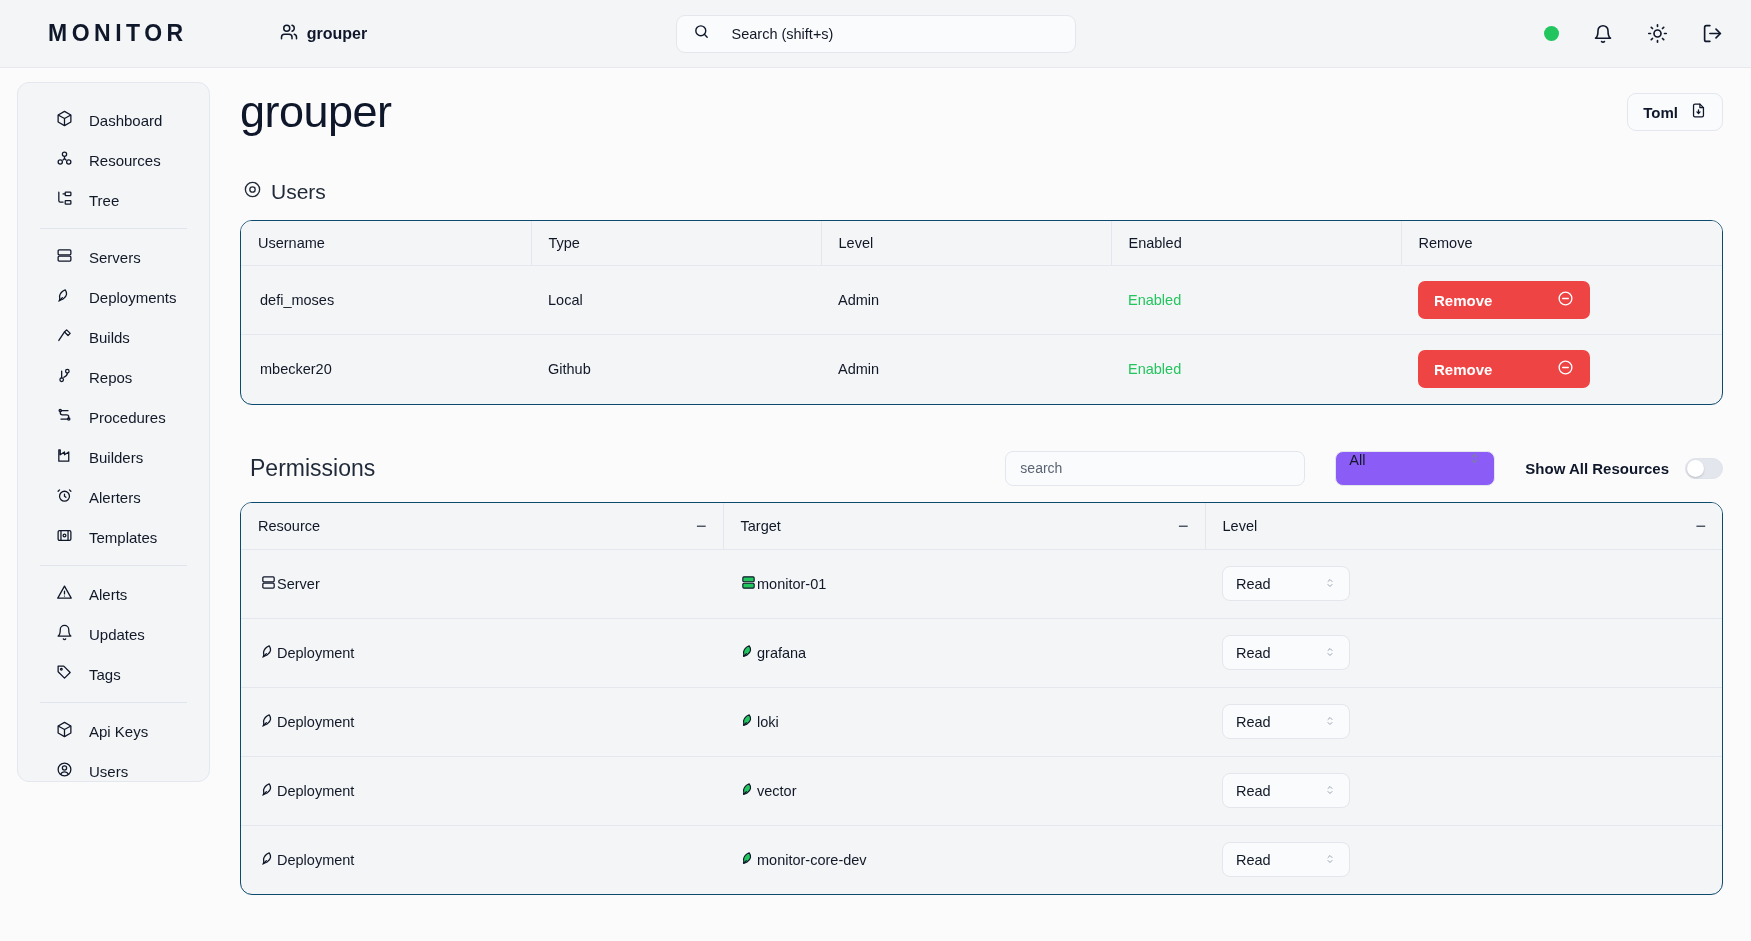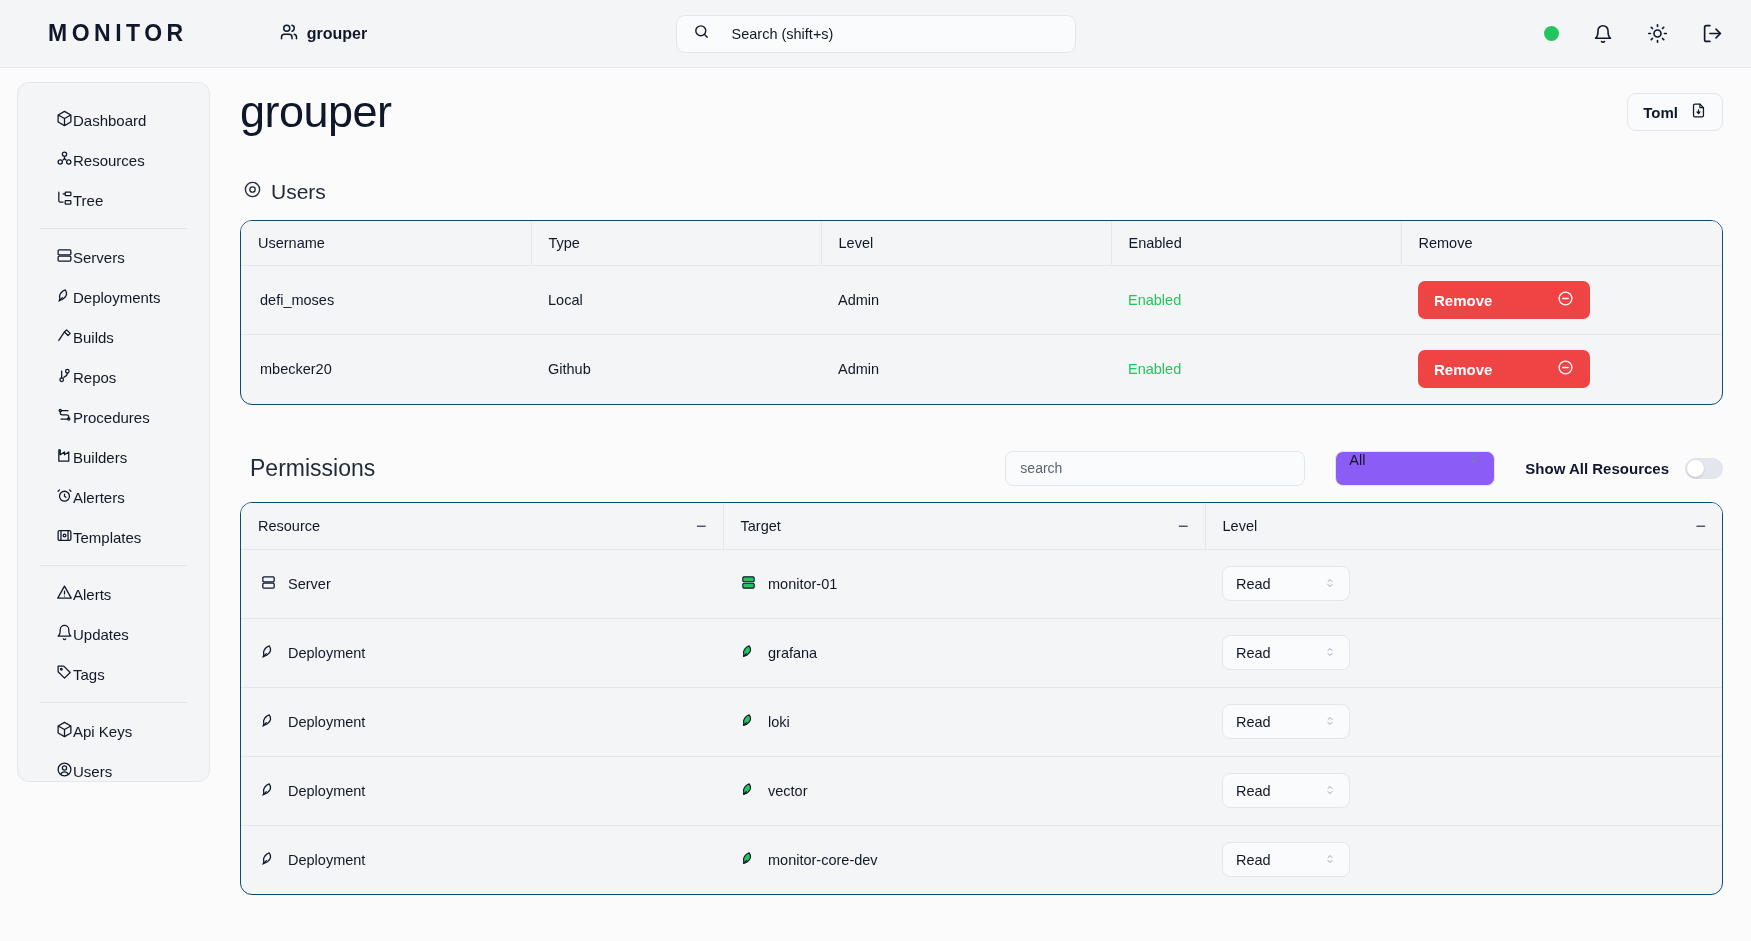--- a/index.html
+++ b/index.html
@@ -49,21 +49,21 @@
   .sidebar {
     width: 193px; margin: 14px 0 0 17px;
     background: #f4f5f7;
     border: 1px solid #e4e7ee;
     border-radius: 12px;
     height: 700px;
     padding: 17px 0 14px 0;
     flex-shrink: 0;
   }
   .nav-item {
-    display: flex; align-items: center; gap: 0;
+    display: flex; align-items: center; gap: 16px;
     height: 40px; padding-left: 38px;
     font-size: 15px; color: #111827; cursor: pointer;
   }
   .nav-sep { height: 1px; background: #e0e4ec; margin: 8px 22px; }
   .nav-item svg { flex-shrink: 0; }
 
   
   .main { flex: 1; padding: 18px 28px 0 30px; overflow: hidden; }
   .page-head { display: flex; align-items: center; }
   .page-title { font-size: 45px; font-weight: 400; letter-spacing: -0.5px; }
@@ -139,21 +139,21 @@
     position: relative; cursor: pointer;
   }
   .toggle .knob {
     position: absolute; top: 1px; left: 1px;
     width: 17px; height: 17px; border-radius: 50%; background: #fff;
     box-shadow: 0 1px 2px rgba(0,0,0,.18);
   }
 
   .perm-th { display: flex; align-items: center; padding-right: 16px; }
   .perm-th .dash { margin-left: auto; color: #374151; font-size: 18px; line-height: 1; }
-  .cell-ico { display: flex; align-items: center; gap: 11px; }
+  .cell-ico { display: flex; align-items: center; }
   .level-select {
     display: flex; align-items: center;
     width: 128px; height: 35px; padding: 0 13px;
     background: #fafbfc; border: 1px solid #e3e6ec; border-radius: 8px;
     font-size: 14.5px; color: #111827; cursor: pointer;
   }
   .level-select .chev { margin-left: auto; }
   tbody tr td:first-child { padding-left: 19px; }
 </style>
 </head>

